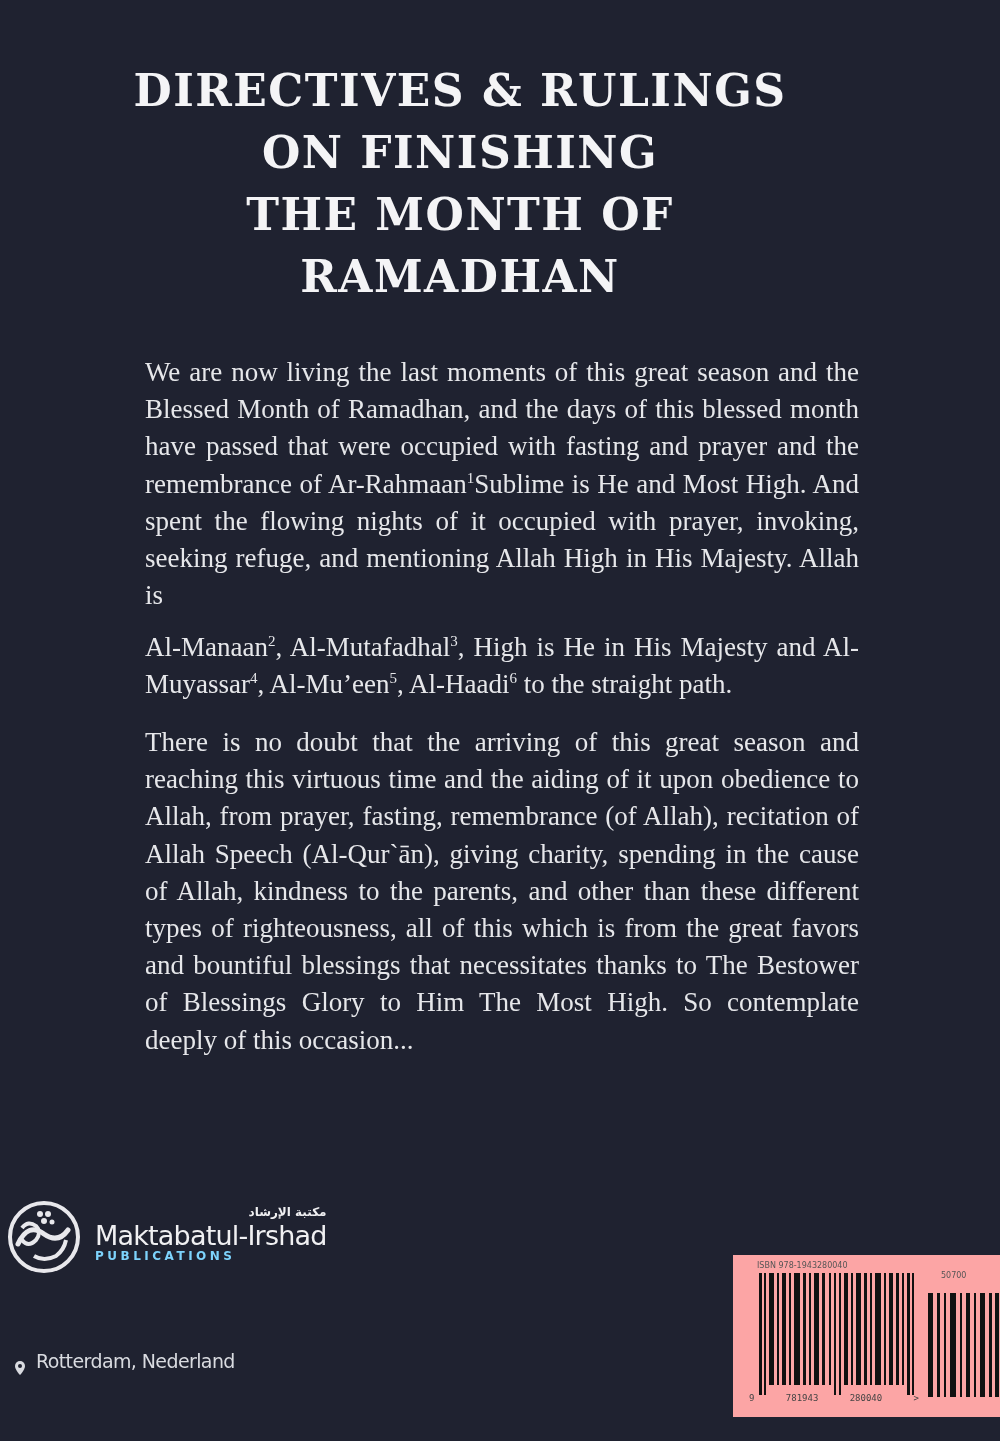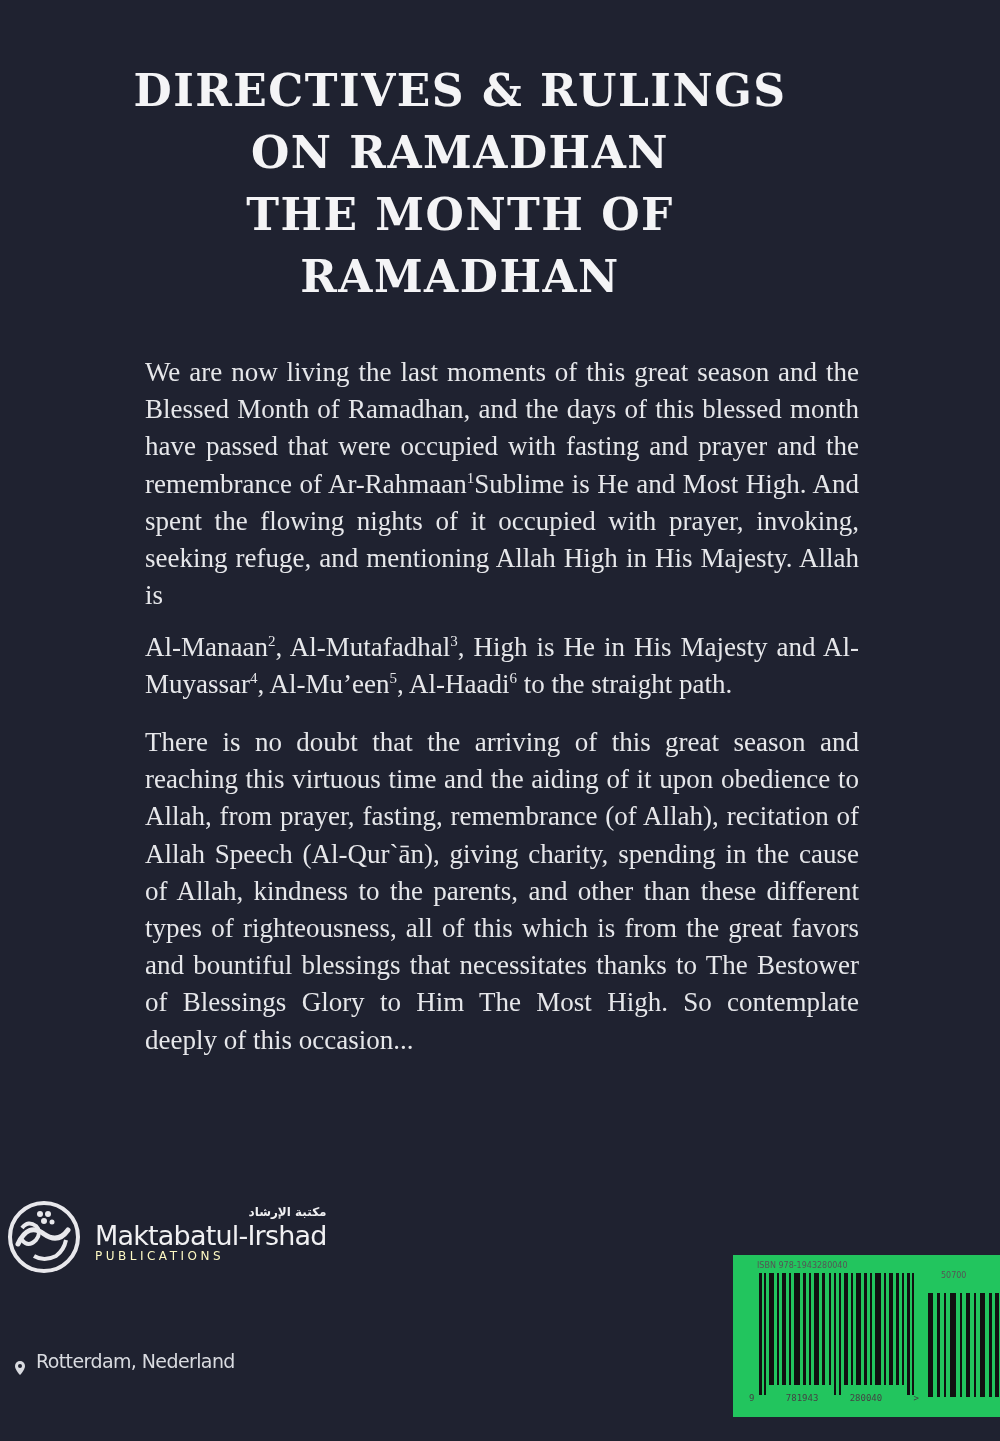--- a/index.html
+++ b/index.html
@@ -36,35 +36,35 @@
 
   .logo {
     position: absolute; left: 4px; top: 1198px; width: 80px; height: 78px;
   }
   .publisher {
     position: absolute; left: 95px; top: 1200px;
     font-family: "DejaVu Sans", sans-serif;
   }
   .pub-arabic { font-size: 12px; font-weight: bold; line-height: 24px; color: #f0f0f2; }
   .pub-name { font-size: 27px; line-height: 24px; letter-spacing: -0.8px; color: #f0f0f2; }
-  .pub-sub { font-size: 12px; font-weight: normal; letter-spacing: 3.5px; line-height: 16px; color: #fef9c3; }
+  .pub-sub { font-size: 12px; font-weight: bold; letter-spacing: 3.5px; line-height: 16px; color: #7dd3fc; }
 
   .contact {
     position: absolute; left: 12px; top: 1318px;
     font-family: "DejaVu Sans", sans-serif;
     font-size: 19px; line-height: 31px; color: #d9dbe0;
     letter-spacing: -0.6px;
     margin-top: 28px;
   }
   .contact-row { display: flex; align-items: center; }
   .contact-row .ic { width: 16px; height: 16px; margin-right: 8px; display: inline-block; }
 
   .barcode-box {
     position: absolute; left: 733px; top: 1255px; width: 267px; height: 162px;
-    background: #22c55e;
+    background: #fca5a5;
   }
   .isbn-top {
     position: absolute; left: 24px; top: 6px;
     font-family: "DejaVu Sans", sans-serif; font-size: 8px; color: #555;
   }
   .addon-label {
     position: absolute; left: 208px; top: 16px;
     font-family: "DejaVu Sans", sans-serif; font-size: 8px; color: #555;
   }
   .bars-main { position: absolute; left: 24px; top: 18px; width: 160px; height: 122px; }
@@ -73,21 +73,21 @@
     position: absolute; left: 16px; top: 138px; width: 170px;
     font-family: "DejaVu Sans Mono", monospace; font-size: 9px; color: #444;
     display: flex; justify-content: space-between;
   }
 </style>
 </head>
 <body>
 
 <h1 class="title">
   <span>DIRECTIVES &amp; RULINGS</span>
-  <span>ON RAMADHAN</span>
+  <span>ON FINISHING</span>
   <span>THE MONTH OF</span>
   <span>RAMADHAN</span>
 </h1>
 
 <p class="body-text" id="p1"><span>We are now living the last moments of  this great season and the Blessed Month of Ramadhan, and the days of this blessed month have passed that were occupied with fasting and prayer and the remembrance of Ar-Rahmaan</span><sup>1</sup><span>Sublime is He and Most High.  And spent the flowing  nights of it occupied with  prayer, invoking, seeking refuge,  and mentioning Allah High in His Majesty.  Allah is</span></p>
 
 <p class="body-text" id="p2"><span>Al-Manaan</span><sup>2</sup><span>, Al-Mutafadhal</span><sup>3</sup><span>, High is He in His Majesty and Al-Muyassar</span><sup>4</sup><span>, Al-Mu’een</span><sup>5</sup><span>, Al-Haadi</span><sup>6</sup><span> to the straight path.</span></p>
 
 <p class="body-text" id="p3">There is no doubt that the arriving of this great season and reaching this virtuous time and the aiding of it upon obedience to Allah, from prayer, fasting, remembrance (of Allah), recitation of Allah Speech (Al-Qur`ān), giving charity, spending in the cause of Allah, kindness to the parents, and other than these different types of righteousness, all of this which is from the great favors and bountiful blessings that necessitates thanks to The Bestower of Blessings Glory to Him The Most High.  So contemplate deeply of this occasion...</p>
 

